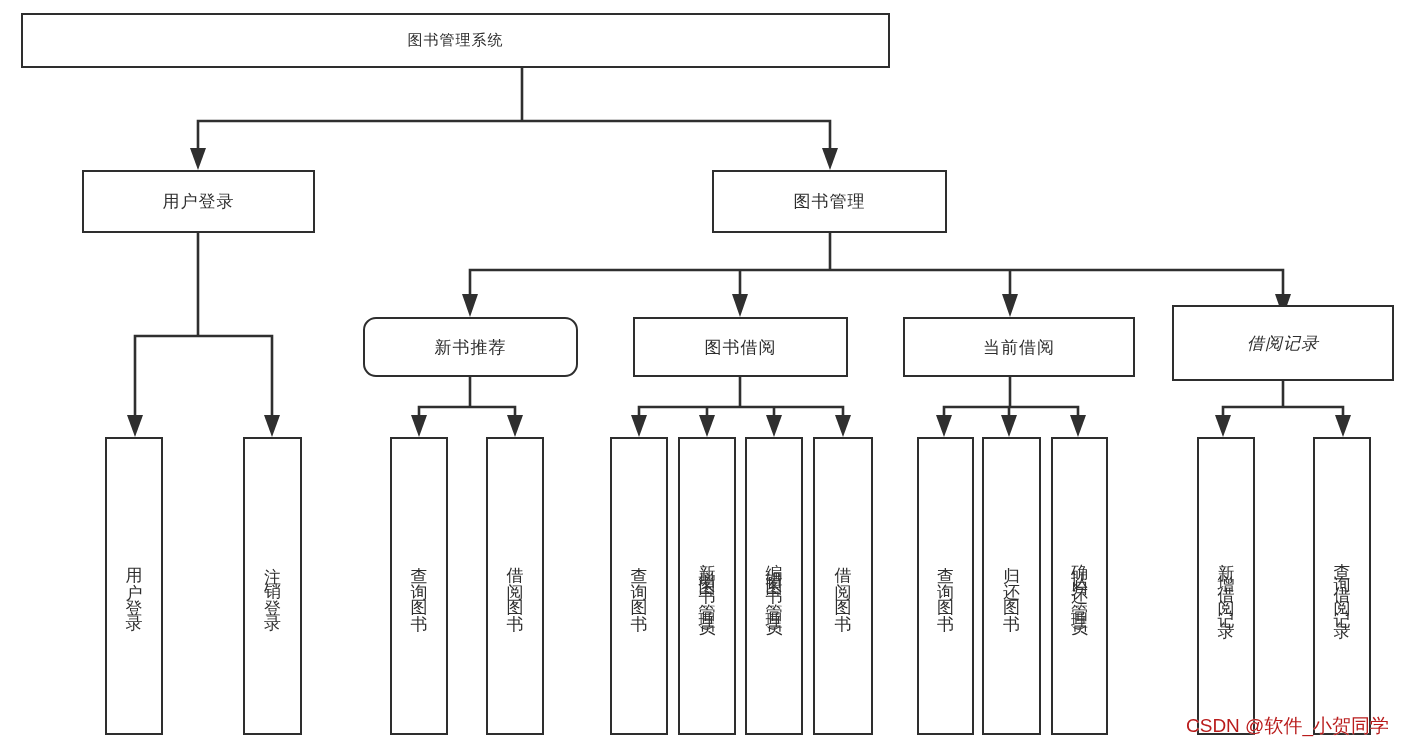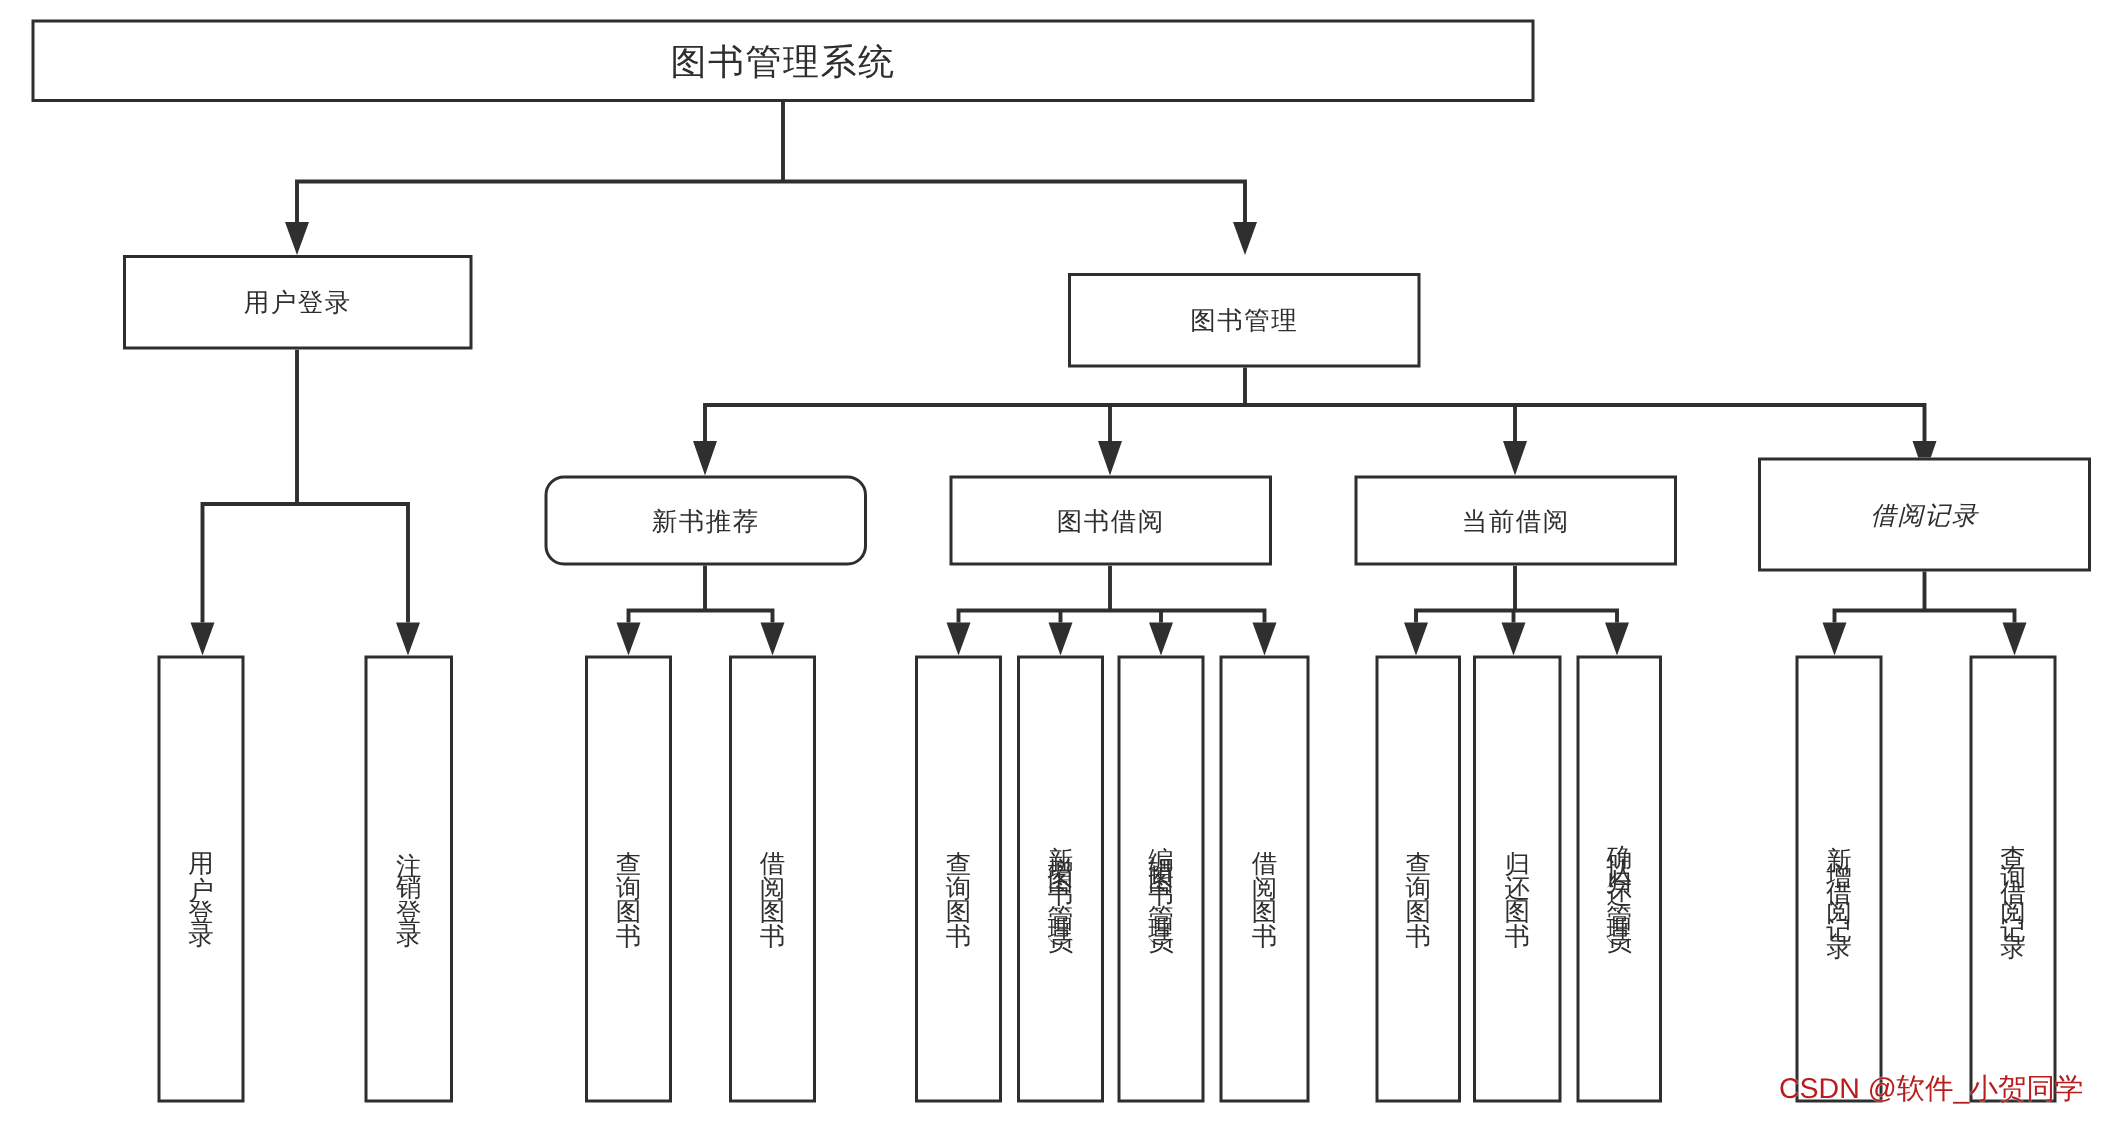--- a/index.html
+++ b/index.html
@@ -36,26 +36,26 @@
     position: absolute;
     box-sizing: border-box;
     background: #ffffff;
     border: 2.5px solid #2e2e2e;
     display: flex;
     align-items: center;
     justify-content: center;
     color: #2e2e2e;
   }
   .h { font-size: 17px; letter-spacing: 1px; }
-  .n-root { left: 21px;  top: 13px;  width: 1002px; height: 55px; font-size: 24px; }
+  .n-root { left: 21px;  top: 13px;  width: 869px; height: 55px; font-size: 15px; }
   .n-l2a  { left: 82px;  top: 170px; width: 233px;  height: 63px; }
-  .n-l2b  { left: 712px; top: 170px; width: 235px;  height: 63px; margin-top: 12px; }
+  .n-l2b  { left: 712px; top: 170px; width: 235px;  height: 63px; }
   .n-l3a  { left: 363px; top: 317px; width: 215px;  height: 60px; border-radius: 13px; }
   .n-l3b  { left: 633px; top: 317px; width: 215px;  height: 60px; }
-  .n-l3c  { left: 903px; top: 317px; width: 215px;  height: 60px; text-align: center; }
+  .n-l3c  { left: 903px; top: 317px; width: 232px;  height: 60px; text-align: center; }
   .n-l3d  { left: 1172px;top: 305px; width: 222px;  height: 76px; font-style: italic; }
   .leaf { top: 437px; height: 298px; }
   .lf1  { left: 105px;  width: 58px; }
   .lf2  { left: 243px;  width: 59px; }
   .lf3  { left: 390px;  width: 58px; }
   .lf4  { left: 486px;  width: 58px; }
   .lf5  { left: 610px;  width: 58px; }
   .lf6  { left: 678px;  width: 58px; }
   .lf7  { left: 745px;  width: 58px; }
   .lf8  { left: 813px;  width: 60px; }

